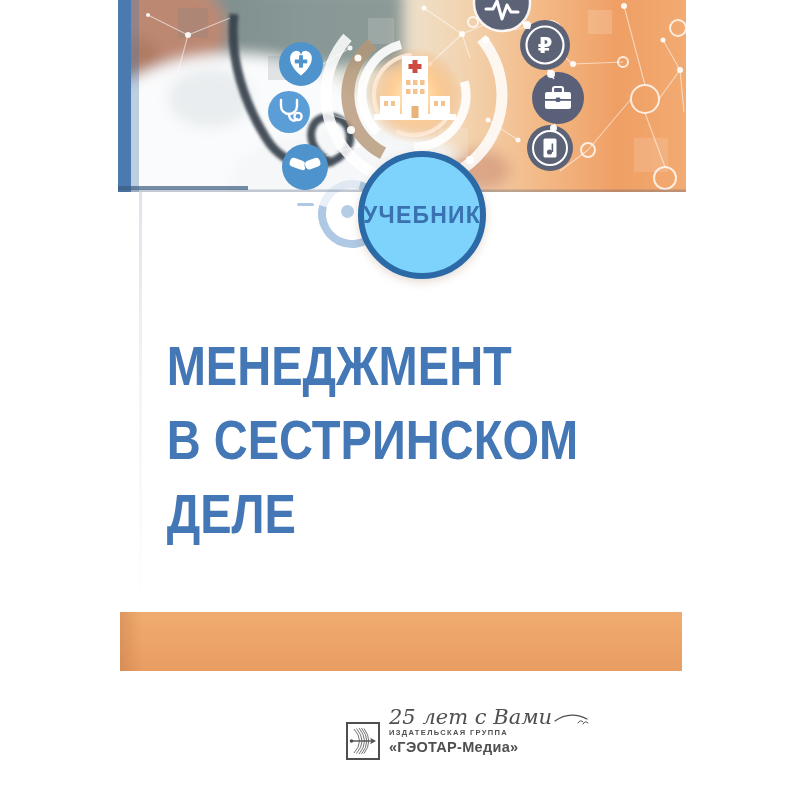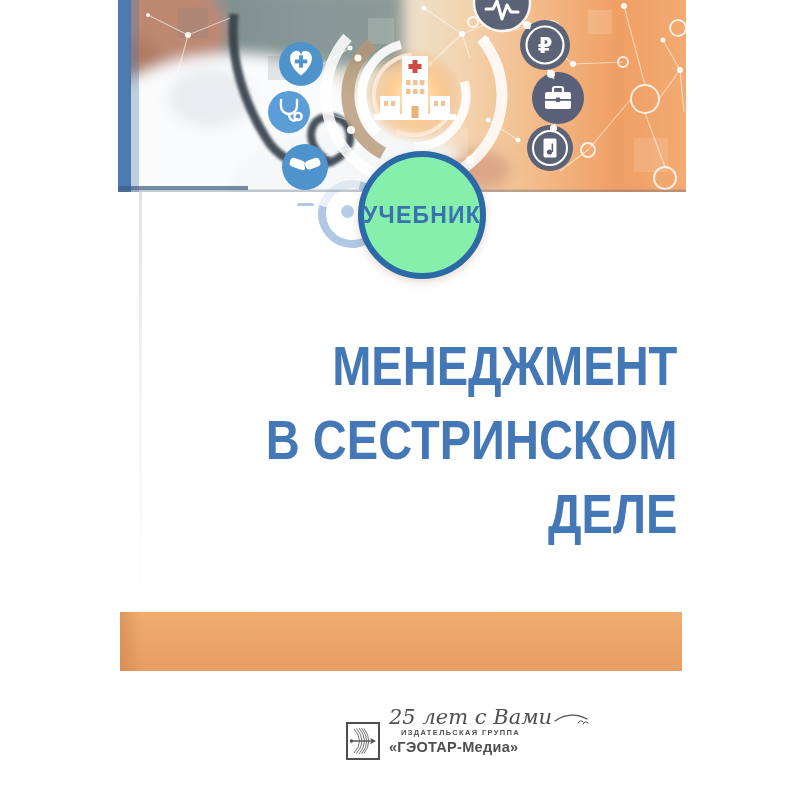--- a/index.html
+++ b/index.html
@@ -29,31 +29,31 @@
     position:absolute;left:297px;top:203px;width:17px;height:3px;
     background:rgba(110,155,205,.55);border-radius:2px;
   }
   .watermark-dot{
     position:absolute;left:341px;top:205px;width:13px;height:13px;border-radius:50%;
     background:rgba(110,155,205,.5);
   }
   
   .badge{
     position:absolute;left:358px;top:151px;width:116px;height:116px;
-    background:#86efac;border:6px solid #2b6aa6;border-radius:50%;
+    background:#7dd3fc;border:6px solid #2b6aa6;border-radius:50%;
     display:flex;align-items:center;justify-content:center;
     box-shadow:0 3px 8px rgba(150,110,80,.25);
     z-index:3;
   }
   .badge span{
     font-size:23px;font-weight:bold;letter-spacing:1.2px;color:#3a71b0;
   }
   
   .book-title{
-    position:absolute;left:118px;top:329px;width:608px;text-align:right;z-index:2;
+    position:absolute;left:118px;top:329px;width:608px;text-align:left;z-index:2;
   }
   .title-line{
     font-size:56px;line-height:74px;font-weight:bold;color:#4477b5;
     transform:scaleX(.84);transform-origin:50% 50%;white-space:nowrap;
   }
   
   .orange-stripe{
     position:absolute;left:120px;top:612px;width:562px;height:59px;
     background:linear-gradient(180deg,#f0ac70 0%,#eda569 45%,#e89d62 100%);
   }
@@ -70,21 +70,21 @@
     width:30px;height:34px;border:2px solid #4f4f4f;margin-top:14px;background:#fff;
     box-sizing:content-box;
   }
   .pub-text{margin-left:9px;}
   .pub-script{
     font-family:"DejaVu Serif", serif;font-style:italic;font-size:21px;color:#4f4f4f;
     white-space:nowrap;display:flex;align-items:flex-end;line-height:18px;
   }
   .pub-script svg{margin-left:2px;margin-bottom:0px;}
   .pub-group{
-    font-size:7.5px;font-weight:bold;letter-spacing:1.35px;margin-top:2px;white-space:nowrap;margin-left:12px;
+    font-size:7.5px;font-weight:bold;letter-spacing:1.35px;margin-top:2px;white-space:nowrap;
   }
   .pub-name{
     font-size:14.5px;font-weight:bold;letter-spacing:.3px;margin-top:2px;white-space:nowrap;
   }
 </style>
 </head>
 <body>
 
 <div>
 

